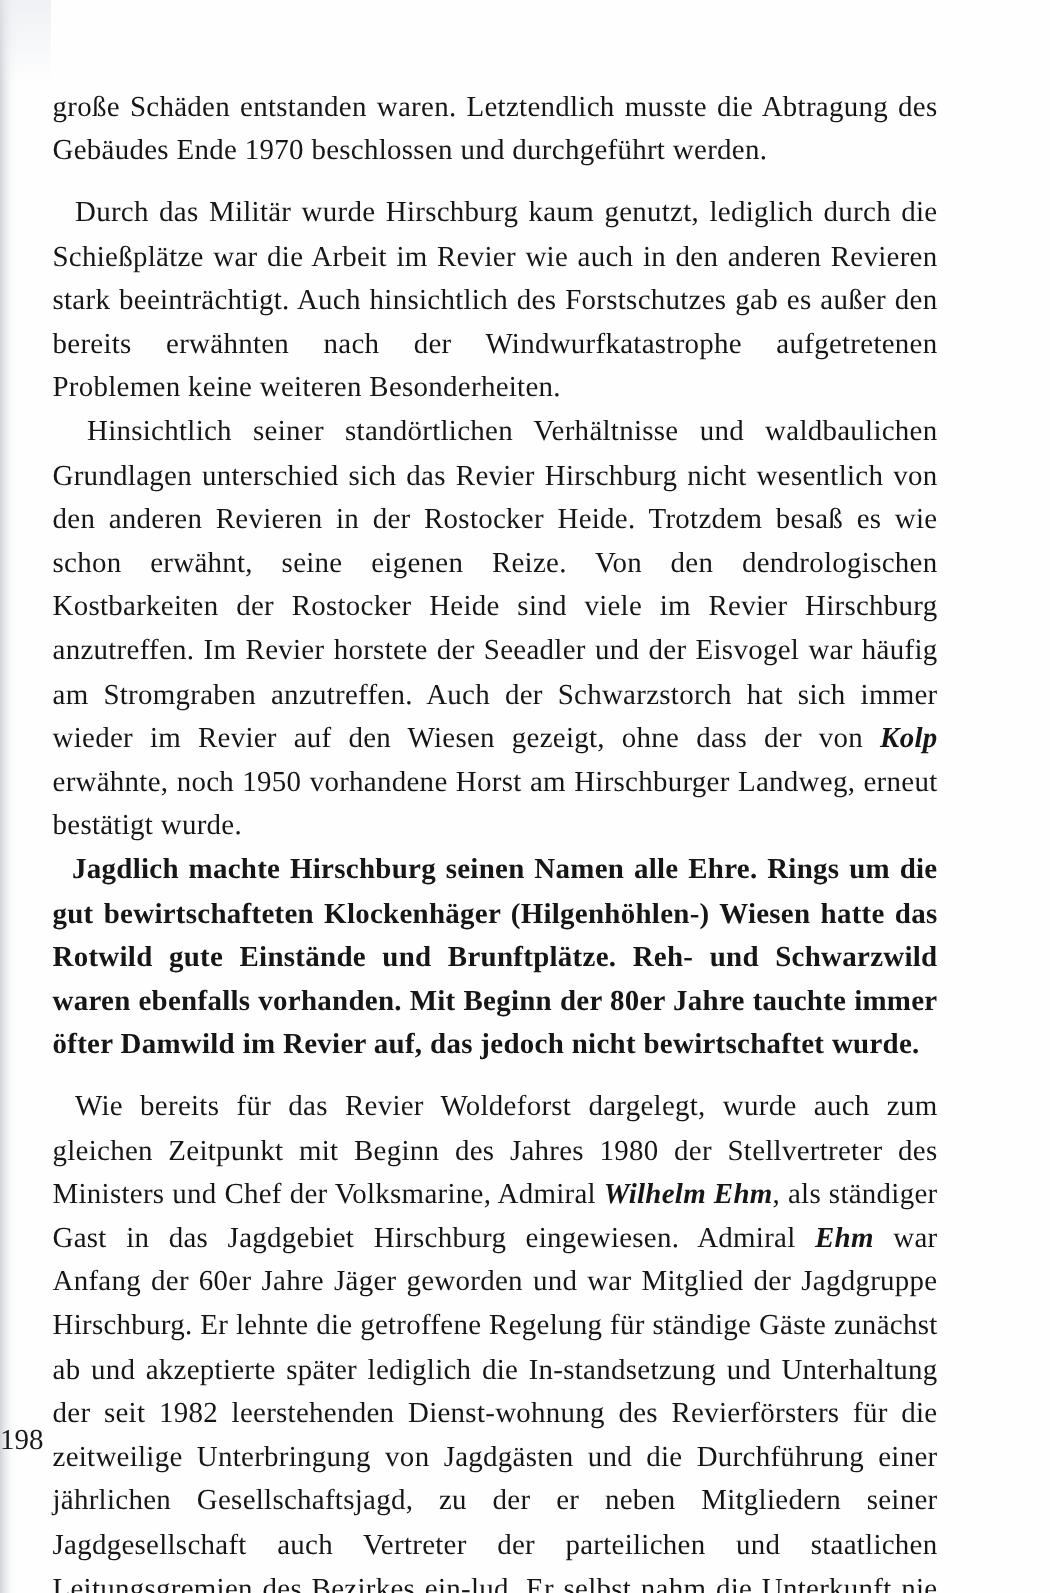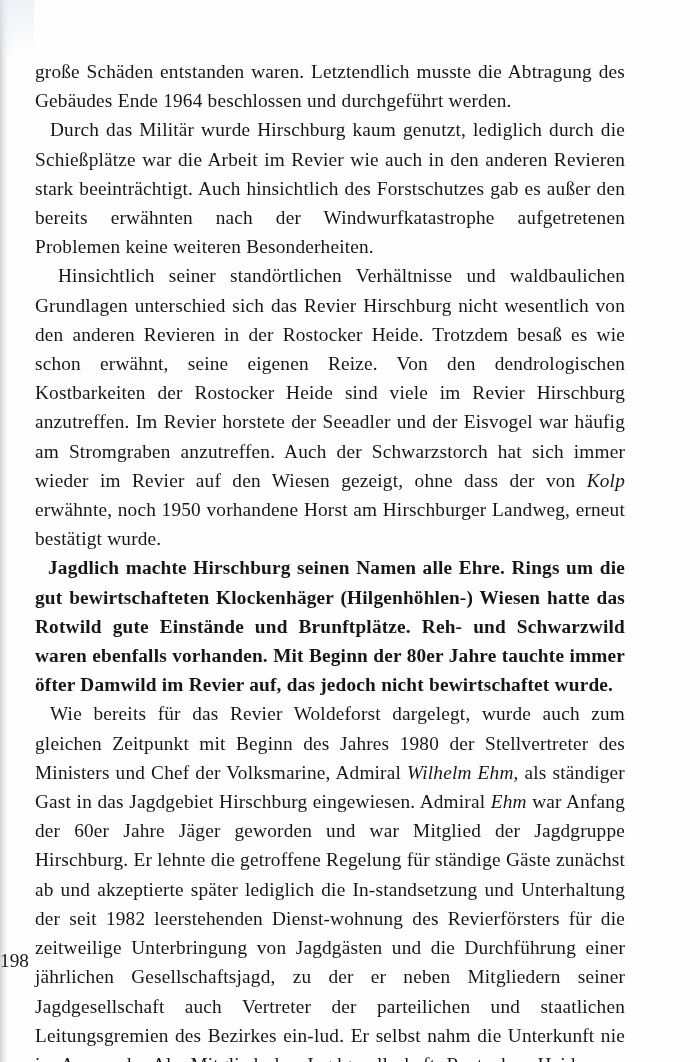--- a/index.html
+++ b/index.html
@@ -52,44 +52,44 @@
     text-align: justify;
     text-justify: inter-word;
     font-size: 19.3px;
     line-height: 29.2px;
     letter-spacing: 0.01em;
     word-spacing: 0.005em;
     -webkit-font-smoothing: antialiased;
   }
   p.indent-none { text-indent: 0; }
   p.indent-sm   { text-indent: 13px; font-weight: bold; }
-  p.indent-md   { text-indent: 15px; }
+  p.indent-md   { text-indent: 15px; margin-top: 12px; }
   p.indent-lg   { text-indent: 23px; }
-  .it { font-style: italic; }
+  .it { font-style: italic; font-weight: bold; }
   #page-number {
     position: absolute;
     left: 0;
     top: 948px;
     width: 672px;
     font-size: 19.3px;
     line-height: 26px;
     font-family: "Liberation Serif", "DejaVu Serif", serif;
     color: #181818;
   }
 </style>
 </head>
 <body>
 
 <div id="page">
 
   <div id="gutter-shadow"></div>
   <div id="gutter-top-fade"></div>
 
   <div id="text-column">
-      <p class="para indent-none"><span>große Schäden entstanden waren. Letztendlich musste die Abtragung des Gebäudes Ende 1964 beschlossen und durchgeführt werden.</span></p>
+      <p class="para indent-none"><span>große Schäden entstanden waren. Letztendlich musste die Abtragung des Gebäudes Ende 1970 beschlossen und durchgeführt werden.</span></p>
       <p class="para indent-md"><span>Durch das Militär wurde Hirschburg kaum genutzt, lediglich durch die Schießplätze war die Arbeit im Revier wie auch in den anderen Revieren stark beeinträchtigt. Auch hinsichtlich des Forstschutzes gab es außer den bereits erwähnten nach der Windwurfkatastrophe aufgetretenen Problemen keine weiteren Besonderheiten.</span></p>
       <p class="para indent-lg"><span>Hinsichtlich seiner standörtlichen Verhältnisse  und waldbaulichen Grundlagen unterschied sich das Revier Hirschburg nicht wesentlich von den anderen Revieren in der Rostocker Heide. Trotzdem besaß es wie schon erwähnt, seine eigenen Reize. Von den dendrologischen Kostbarkeiten der Rostocker Heide sind viele im Revier Hirschburg anzutreffen. Im Revier horstete der Seeadler und der Eisvogel war häufig am Stromgraben anzutreffen. Auch der Schwarzstorch hat sich immer wieder im Revier auf den Wiesen gezeigt, ohne dass der von </span><span class="it">Kolp</span><span>  erwähnte, noch 1950 vorhandene Horst am Hirschburger Landweg, erneut bestätigt wurde.</span></p>
       <p class="para indent-sm"><span>Jagdlich  machte Hirschburg seinen Namen alle Ehre. Rings um die gut bewirtschafteten Klockenhäger (Hilgenhöhlen-) Wiesen hatte das Rotwild gute Einstände und Brunftplätze. Reh- und Schwarzwild waren ebenfalls vorhanden. Mit Beginn der 80er Jahre tauchte immer öfter Damwild im Revier auf, das jedoch nicht bewirtschaftet wurde.</span></p>
       <p class="para indent-md"><span>Wie bereits für das Revier Woldeforst dargelegt, wurde auch zum gleichen Zeitpunkt mit Beginn des Jahres 1980 der Stellvertreter des Ministers und Chef der Volksmarine, Admiral </span><span class="it">Wilhelm Ehm</span><span>, als ständiger Gast in das Jagdgebiet Hirschburg eingewiesen. Admiral </span><span class="it">Ehm</span><span> war Anfang der 60er Jahre Jäger geworden und war Mitglied der Jagdgruppe Hirschburg. Er lehnte die getroffene Regelung für ständige Gäste zunächst ab und akzeptierte später lediglich die In-standsetzung und Unterhaltung der seit 1982 leerstehenden Dienst-wohnung des Revierförsters für die zeitweilige Unterbringung von Jagdgästen und die Durchführung einer jährlichen Gesellschaftsjagd, zu der er neben Mitgliedern seiner Jagdgesellschaft auch Vertreter der parteilichen und staatlichen Leitungsgremien des Bezirkes ein-lud. Er selbst nahm die Unterkunft nie in Anspruch. Als Mitglied der Jagdgesellschaft Rostocker Heide war Admiral </span></p>
     </div>
 
   <div id="page-number">198</div>
 
 </div>
 

